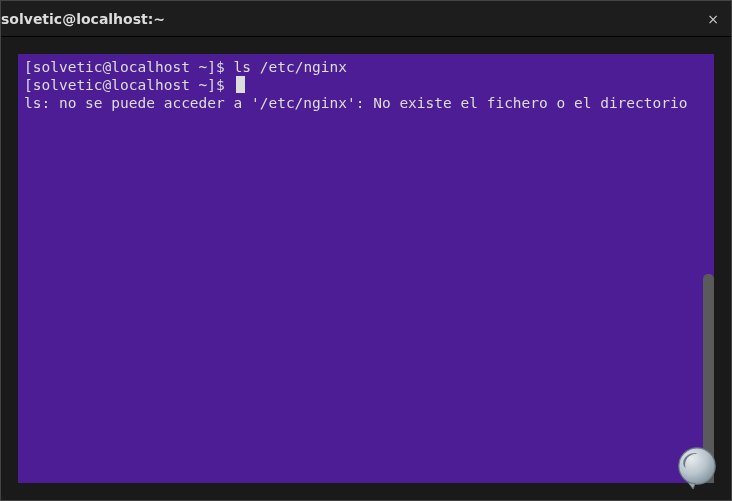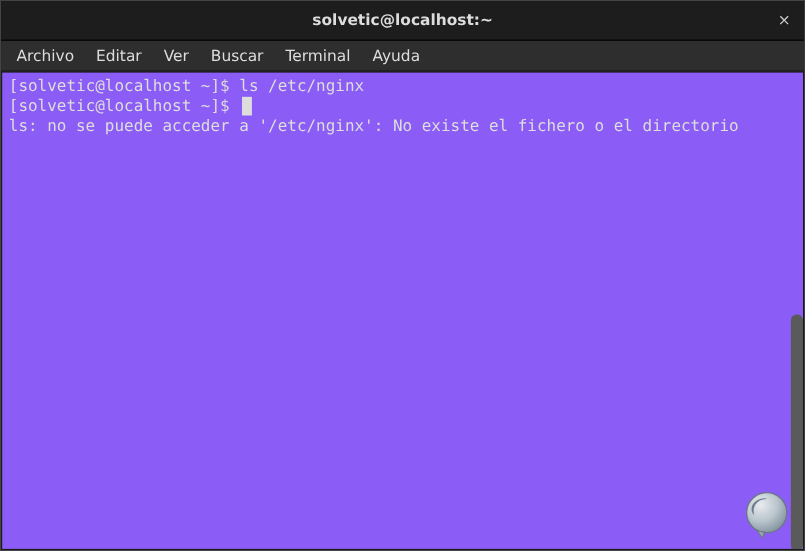--- a/index.html
+++ b/index.html
@@ -21,21 +21,20 @@
       display: flex;
       flex-direction: column;
       background: #1a1a1a;
       border: 1px solid #444;
     }
     .titlebar {
       height: 36px;
       background: #1d1d1d;
       display: flex;
       align-items: center;
-      justify-content: center;
       position: relative;
       border-bottom: 1px solid #000;
     }
     .titlebar-title {
       color: #ddd;
       font-size: 14px;
       font-weight: bold;
     }
     .close-btn {
       position: absolute;
@@ -61,28 +60,28 @@
       border-bottom: 1px solid #1a1a1a;
     }
     .menu-item {
       color: #ddd;
       font-size: 14px;
       padding: 4px 10px;
       cursor: pointer;
     }
     .terminal-area {
       flex: 1;
-      background: #8b5cf6;
+      background: #4c1d95;
       padding: 4px 6px;
       font-family: "DejaVu Sans Mono", "Liberation Mono", monospace;
       font-size: 14.5px;
       line-height: 1.25;
       color: #ddd;
       position: relative;
-      margin: 1px;
+      margin: 17px;
       overflow: hidden;
     }
     .terminal-line {
       white-space: pre;
     }
     .prompt-bracket {
       color: #ddd;
     }
     .prompt-user {
       color: #ddd;
@@ -126,28 +125,20 @@
 <body>
 
 <div class="window">
   <div class="titlebar">
     <span class="titlebar-title">solvetic@localhost:~</span>
     <span class="close-btn">
       <span>×</span>
     </span>
   </div>
 
-  <div class="menubar">
-    <span class="menu-item">Archivo</span>
-    <span class="menu-item">Editar</span>
-    <span class="menu-item">Ver</span>
-    <span class="menu-item">Buscar</span>
-    <span class="menu-item">Terminal</span>
-    <span class="menu-item">Ayuda</span>
-  </div>
 
   <div class="terminal-area">
     <div class="terminal-line"><span class="prompt-bracket">[</span><span class="prompt-user">solvetic@localhost ~</span><span class="prompt-bracket">]$ </span><span class="cmd">ls /etc/nginx</span></div>
     <div class="terminal-line"><span class="prompt-bracket">[</span><span class="prompt-user">solvetic@localhost ~</span><span class="prompt-bracket">]$ </span><span class="cmd"></span><span class="cursor"></span></div>
     <div class="terminal-line"><span class="output">ls: no se puede acceder a '/etc/nginx': No existe el fichero o el directorio</span></div>
 
     <div class="scrollbar"></div>
   </div>
 </div>
 

